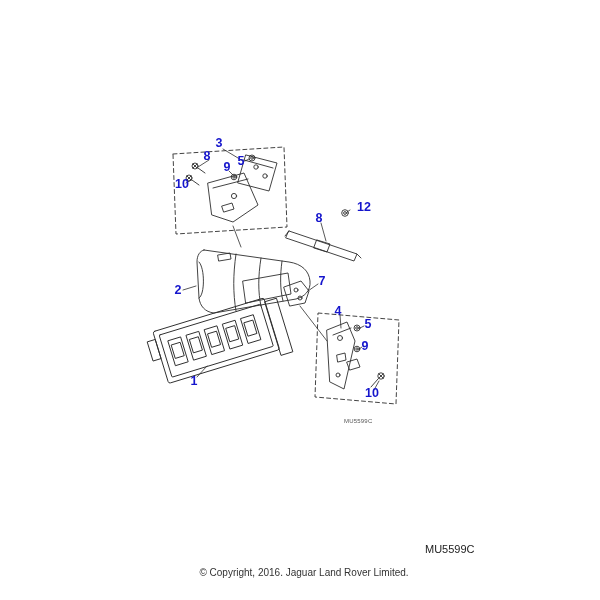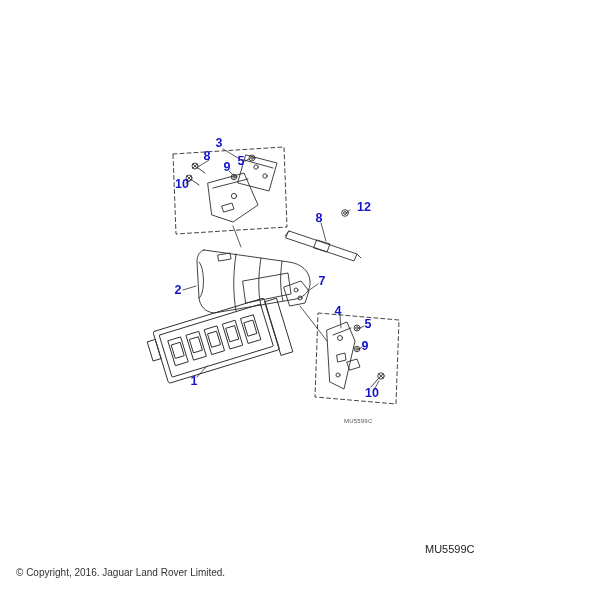--- a/index.html
+++ b/index.html
@@ -38,22 +38,22 @@
 
   .inline-code {
     position: absolute; left: 344px; top: 418px;
     font-size: 6px; color: #555; letter-spacing: 0.2px;
   }
   .footer-code {
     position: absolute; left: 425px; top: 543px;
     font-size: 11px; color: #222;
   }
   .copyright {
-    position: absolute; left: 16px; right: 0; top: 567px;
-    text-align: left;
+    position: absolute; left: 8px; right: 0; top: 567px;
+    text-align: center;
     font-size: 10px; color: #333;
   }
 </style>
 </head>
 <body>
 
 <div class="stage">
 
   <svg class="art" width="600" height="600" viewBox="0 0 600 600">
     <g stroke="#2e2e2e" stroke-width="0.9" fill="none" stroke-linejoin="round" stroke-linecap="round">

